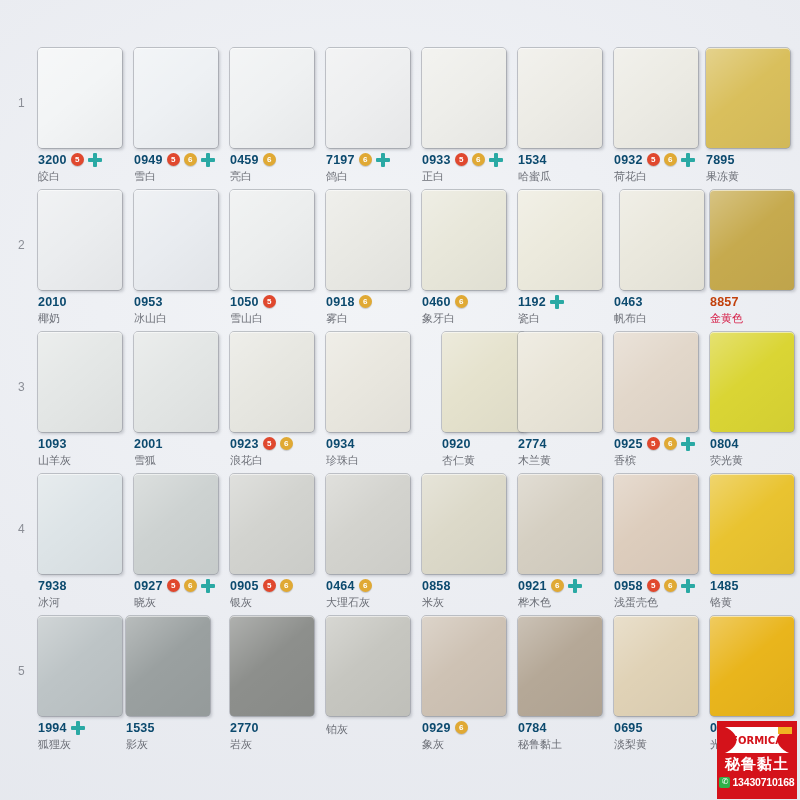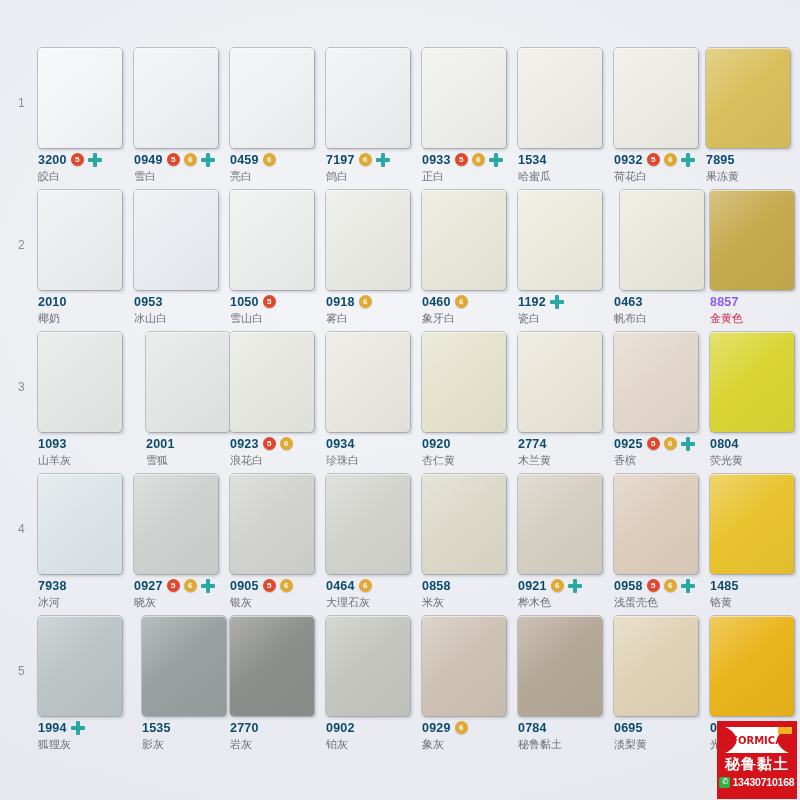--- a/index.html
+++ b/index.html
@@ -69,21 +69,21 @@
     height:15px;
     gap:4px;
   }
   .code{
     font-size:12.5px;
     font-weight:bold;
     color:#0c4a6e;
     letter-spacing:.2px;
     white-space:nowrap;
   }
-  .code.alt{color:#8b5cf6;}
+  .code.alt{color:#c2410c;}
   .name{
     font-size:11px;
     color:#6d7078;
     margin-top:2px;
     white-space:nowrap;
     font-family:"DejaVu Sans","Liberation Sans",sans-serif;
   }
   .name.alt{color:#d6214a;}
   .badge{
     width:13px;height:13px;border-radius:50%;
@@ -327,21 +327,21 @@
       <div class="cells">
         <div class="cell" style="left: 0px;">
           <div class="chip" style="background: rgb(228, 231, 230);"></div>
           <div class="meta">
             <div class="metatop">
               <span class="code">1093</span>
             </div>
             <div class="name">山羊灰</div>
           </div>
         </div>
-        <div class="cell" style="left: 96px; margin-left: 12px;">
+        <div class="cell" style="left: 96px;">
           <div class="chip" style="background: rgb(227, 230, 229);"></div>
           <div class="meta">
             <div class="metatop">
               <span class="code">2001</span>
             </div>
             <div class="name">雪狐</div>
           </div>
         </div>
         <div class="cell" style="left: 192px;">
           <div class="chip" style="background: rgb(231, 231, 225);"></div>
@@ -356,21 +356,21 @@
         </div>
         <div class="cell" style="left: 288px;">
           <div class="chip" style="background: rgb(233, 231, 223);"></div>
           <div class="meta">
             <div class="metatop">
               <span class="code">0934</span>
             </div>
             <div class="name">珍珠白</div>
           </div>
         </div>
-        <div class="cell" style="left: 384px;">
+        <div class="cell" style="left: 404px;">
           <div class="chip" style="background: rgb(229, 226, 205);"></div>
           <div class="meta">
             <div class="metatop">
               <span class="code">0920</span>
             </div>
             <div class="name">杏仁黄</div>
           </div>
         </div>
         <div class="cell" style="left: 480px;">
           <div class="chip" style="background: rgb(233, 229, 216);"></div>
@@ -498,44 +498,41 @@
         <div class="cell" style="left: 0px;">
           <div class="chip" style="background: rgb(189, 196, 198);"></div>
           <div class="meta">
             <div class="metatop">
               <span class="code">1994</span>
               <span class="plus"></span>
             </div>
             <div class="name">狐狸灰</div>
           </div>
         </div>
-        <div class="cell" style="left: 104px;">
+        <div class="cell" style="left: 88px;">
           <div class="chip" style="background: rgb(154, 160, 160);"></div>
           <div class="meta">
             <div class="metatop">
               <span class="code">1535</span>
             </div>
             <div class="name">影灰</div>
           </div>
         </div>
         <div class="cell" style="left: 192px;">
           <div class="chip" style="background: rgb(141, 143, 140);"></div>
           <div class="meta">
             <div class="metatop">
               <span class="code">2770</span>
             </div>
             <div class="name">岩灰</div>
           </div>
         </div>
         <div class="cell" style="left: 288px;">
           <div class="chip" style="background: rgb(198, 198, 192);"></div>
           <div class="meta">
-            <div class="metatop">
-              <span class="code">0902</span>
-            </div>
             <div class="name">铂灰</div>
           </div>
         </div>
         <div class="cell" style="left: 384px;">
           <div class="chip" style="background: rgb(206, 194, 180);"></div>
           <div class="meta">
             <div class="metatop">
               <span class="code">0929</span>
               <span class="badge b6">6</span>
             </div>

